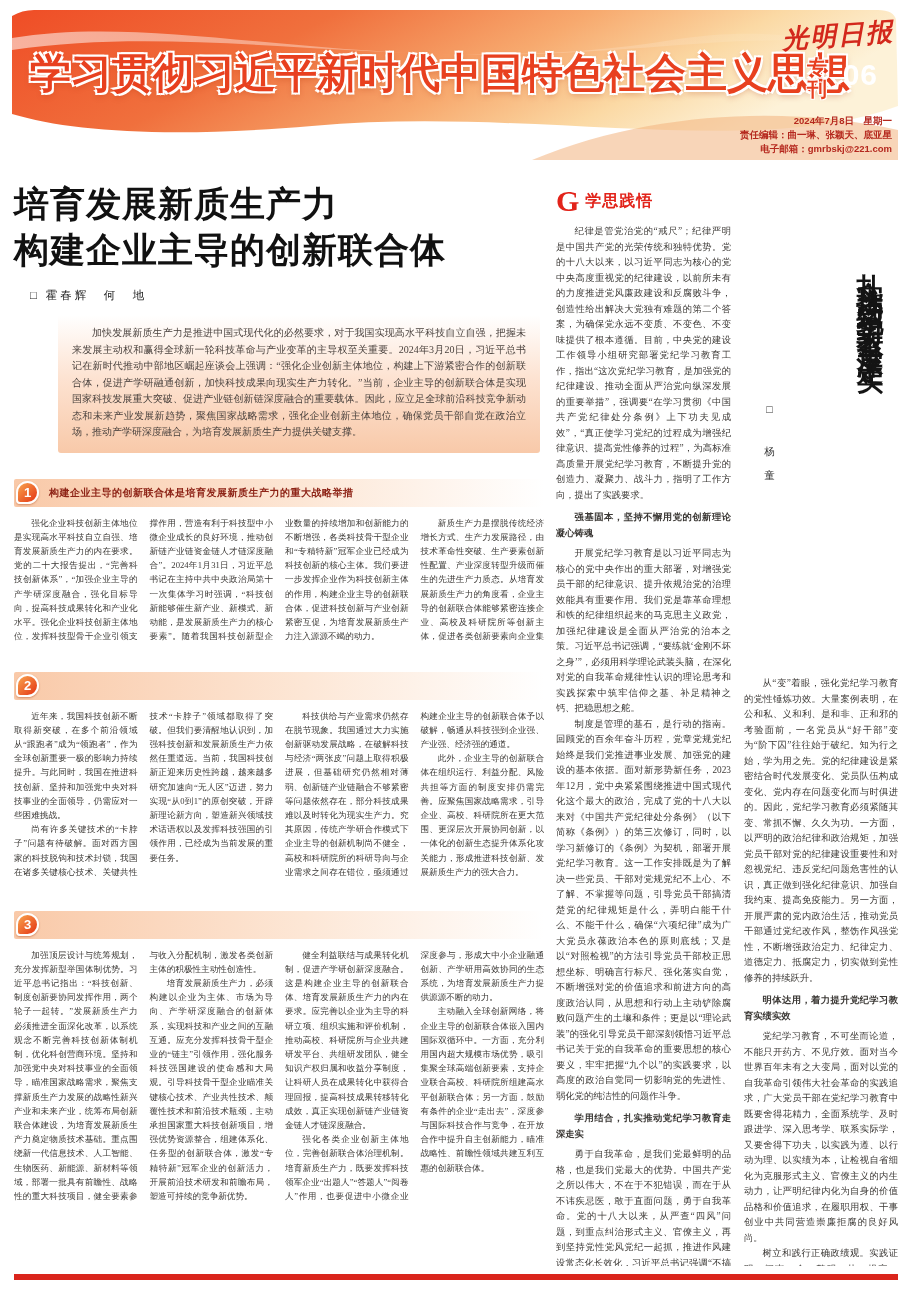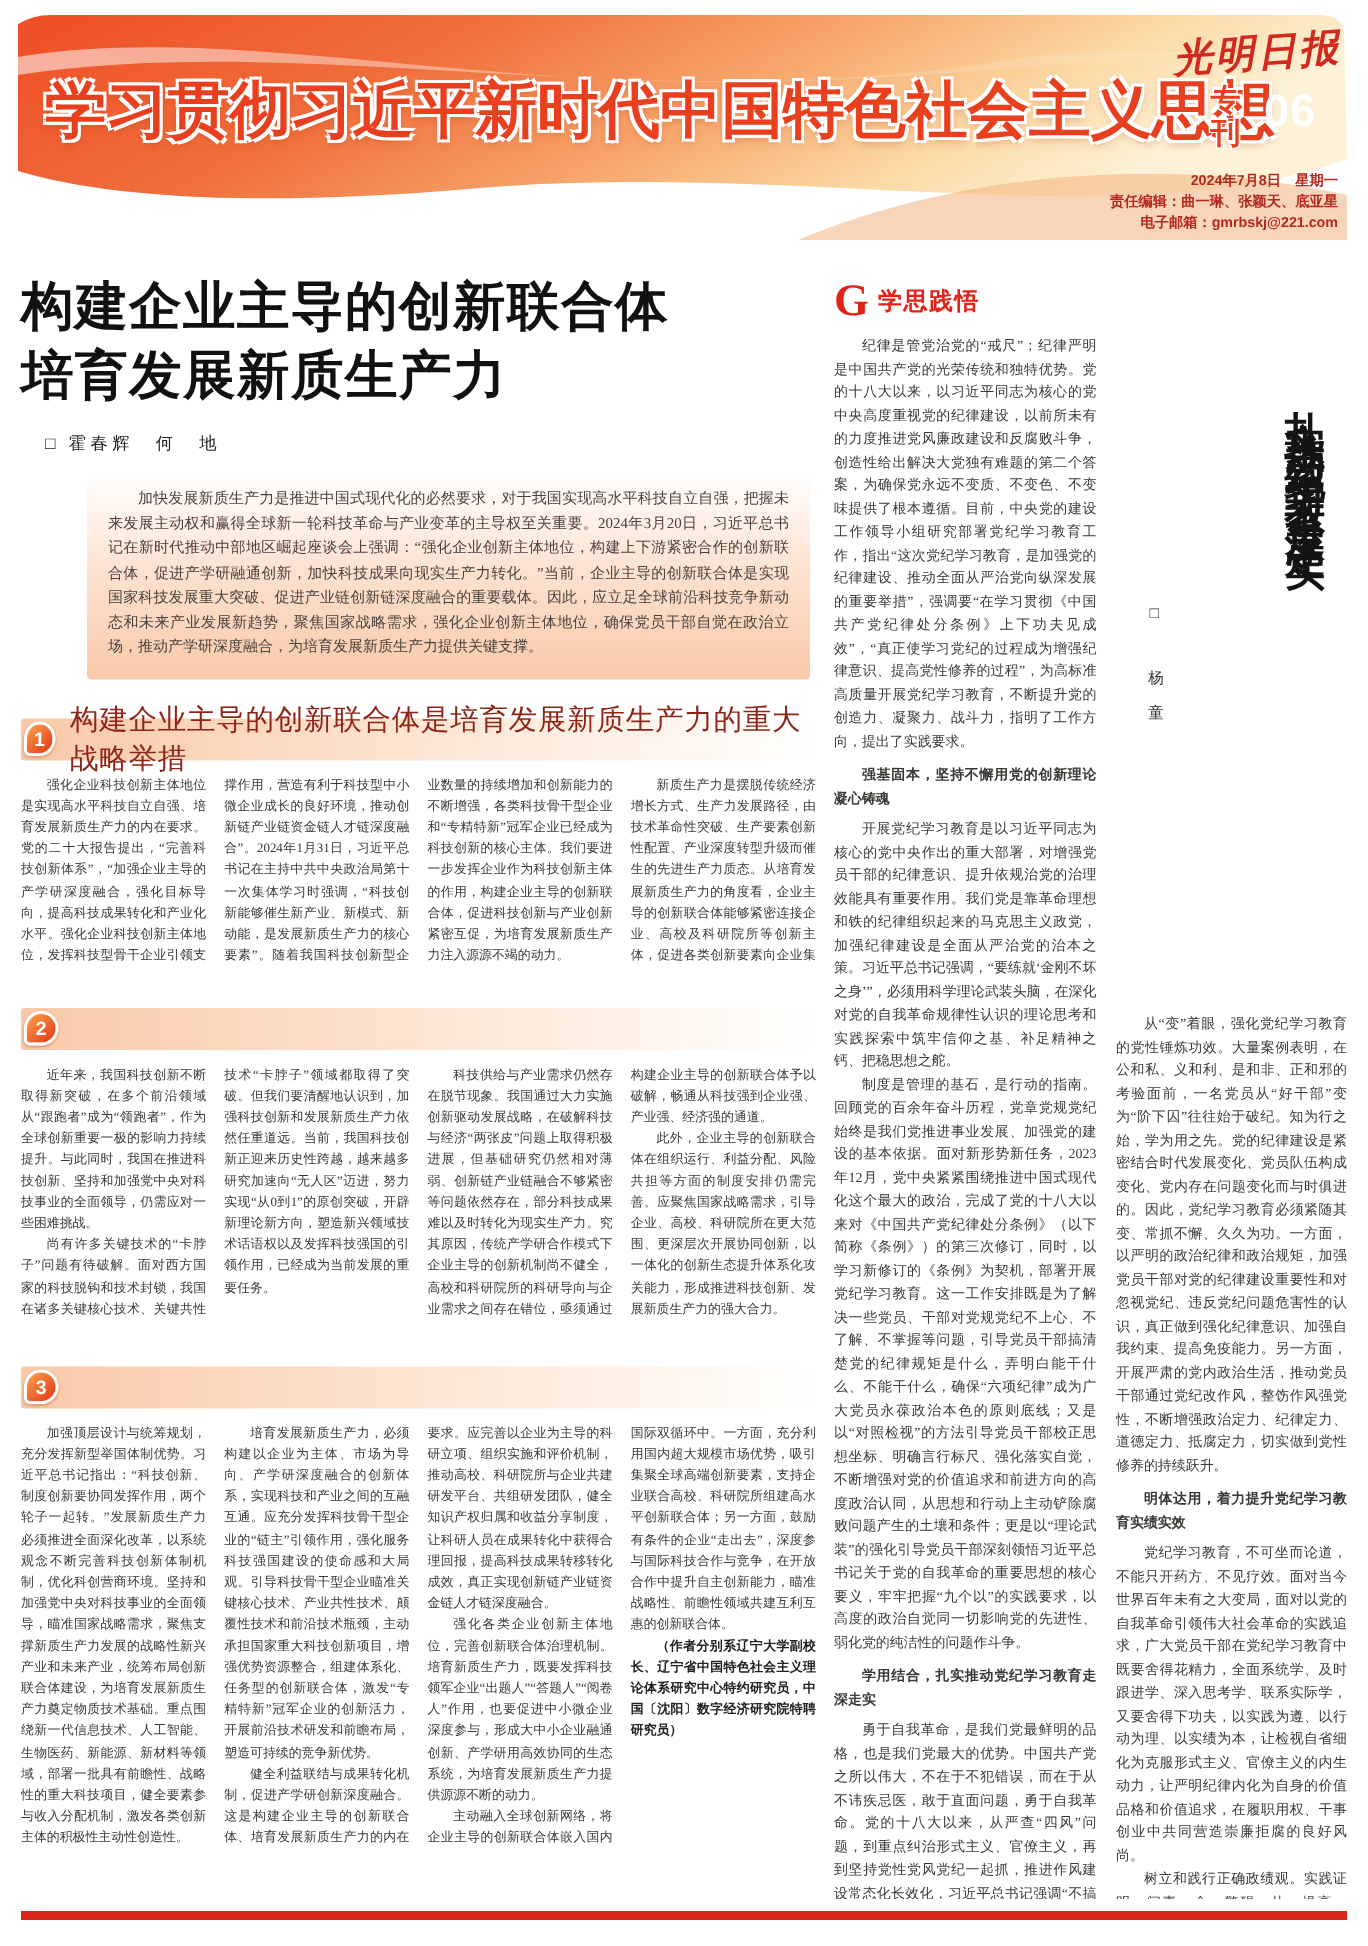--- a/index.html
+++ b/index.html
@@ -40,21 +40,21 @@
     margin-top:14px; height:28px; display:flex; align-items:center; gap:10px;
     background:linear-gradient(90deg,#f9c9a8 0%, #fde7d6 55%, #ffffff 100%); border-radius:2px;
   }
   .sec-badge {
     width:23px; height:23px; margin-left:2px; border-radius:50% 50% 50% 4px;
     background:linear-gradient(135deg,#f9a54e 0%, #e8491f 80%); border:2px solid #fff;
     box-shadow:0 1px 2px rgba(160,50,0,.4);
     color:#fff; font-family:"Liberation Sans",sans-serif; font-weight:900; font-size:13px;
     display:flex; align-items:center; justify-content:center;
   }
-  .sec-title { font-size:19px; font-weight:400; color:#8e2417; letter-spacing:.5px; }
+  .sec-title { font-size:10px; font-weight:700; color:#8e2417; letter-spacing:.5px; }
   .sec-body { margin-top:9px; column-count:4; column-gap:12px; overflow:hidden; }
   .sec-body p { font-size:8.6px; line-height:14.2px; color:#3b3835; text-align:justify; text-indent:2em; }
   .sec-body .credit { font-weight:700; color:#222; }
   .body-s1 { height:142px; }
   .body-s2 { height:188px; }
   .body-s3 { height:306px; }
   
   .right-article { position:absolute; left:556px; top:186px; width:342px; }
   .col-label-row { display:flex; align-items:center; gap:6px; height:30px; margin-bottom:8px; }
   .g-logo { font-size:30px; line-height:28px; font-weight:900; color:#e2231a; font-family:"Liberation Serif",serif; }
@@ -109,22 +109,22 @@
     <div class="page-num">06</div>
     <div class="dateblock">
       <div>2024年7月8日　星期一</div>
       <div>责任编辑：曲一琳、张颖天、底亚星</div>
       <div>电子邮箱：gmrbskj@221.com</div>
     </div>
   </div>
 
   <div class="left-article">
     <div class="headline">
+      <div>培育发展新质生产力</div>
       <div>构建企业主导的创新联合体</div>
-      <div>培育发展新质生产力</div>
     </div>
     <div class="byline">□ 霍春辉　何　地</div>
     <div class="intro-box">
       <p>加快发展新质生产力是推进中国式现代化的必然要求，对于我国实现高水平科技自立自强，把握未来发展主动权和赢得全球新一轮科技革命与产业变革的主导权至关重要。2024年3月20日，习近平总书记在新时代推动中部地区崛起座谈会上强调：“强化企业创新主体地位，构建上下游紧密合作的创新联合体，促进产学研融通创新，加快科技成果向现实生产力转化。”当前，企业主导的创新联合体是实现国家科技发展重大突破、促进产业链创新链深度融合的重要载体。因此，应立足全球前沿科技竞争新动态和未来产业发展新趋势，聚焦国家战略需求，强化企业创新主体地位，确保党员干部自觉在政治立场，推动产学研深度融合，为培育发展新质生产力提供关键支撑。</p>
     </div>
 
     <div class="sec-bar">
       <span class="sec-badge">1</span>
       <span class="sec-title">构建企业主导的创新联合体是培育发展新质生产力的重大战略举措</span>
     </div>
@@ -145,21 +145,20 @@
 
     <div class="sec-bar">
       <span class="sec-badge">3</span>
     </div>
     <div class="sec-body body-s3">
       <p>加强顶层设计与统筹规划，充分发挥新型举国体制优势。习近平总书记指出：“科技创新、制度创新要协同发挥作用，两个轮子一起转。”发展新质生产力必须推进全面深化改革，以系统观念不断完善科技创新体制机制，优化科创营商环境。坚持和加强党中央对科技事业的全面领导，瞄准国家战略需求，聚焦支撑新质生产力发展的战略性新兴产业和未来产业，统筹布局创新联合体建设，为培育发展新质生产力奠定物质技术基础。重点围绕新一代信息技术、人工智能、生物医药、新能源、新材料等领域，部署一批具有前瞻性、战略性的重大科技项目，健全要素参与收入分配机制，激发各类创新主体的积极性主动性创造性。</p>
       <p>培育发展新质生产力，必须构建以企业为主体、市场为导向、产学研深度融合的创新体系，实现科技和产业之间的互融互通。应充分发挥科技骨干型企业的“链主”引领作用，强化服务科技强国建设的使命感和大局观。引导科技骨干型企业瞄准关键核心技术、产业共性技术、颠覆性技术和前沿技术瓶颈，主动承担国家重大科技创新项目，增强优势资源整合，组建体系化、任务型的创新联合体，激发“专精特新”冠军企业的创新活力，开展前沿技术研发和前瞻布局，塑造可持续的竞争新优势。</p>
       <p>健全利益联结与成果转化机制，促进产学研创新深度融合。这是构建企业主导的创新联合体、培育发展新质生产力的内在要求。应完善以企业为主导的科研立项、组织实施和评价机制，推动高校、科研院所与企业共建研发平台、共组研发团队，健全知识产权归属和收益分享制度，让科研人员在成果转化中获得合理回报，提高科技成果转移转化成效，真正实现创新链产业链资金链人才链深度融合。</p>
       <p>强化各类企业创新主体地位，完善创新联合体治理机制。培育新质生产力，既要发挥科技领军企业“出题人”“答题人”“阅卷人”作用，也要促进中小微企业深度参与，形成大中小企业融通创新、产学研用高效协同的生态系统，为培育发展新质生产力提供源源不断的动力。</p>
       <p>主动融入全球创新网络，将企业主导的创新联合体嵌入国内国际双循环中。一方面，充分利用国内超大规模市场优势，吸引集聚全球高端创新要素，支持企业联合高校、科研院所组建高水平创新联合体；另一方面，鼓励有条件的企业“走出去”，深度参与国际科技合作与竞争，在开放合作中提升自主创新能力，瞄准战略性、前瞻性领域共建互利互惠的创新联合体。</p>
-      <p class="credit">（作者分别系辽宁大学副校长、辽宁省中国特色社会主义理论体系研究中心特约研究员，中国〔沈阳〕数字经济研究院特聘研究员）</p>
     </div>
   </div>
 
   <div class="right-article ra">
     <div class="col-label-row">
       <span class="g-logo">G</span>
       <span class="col-label">学思践悟</span>
     </div>
     <div class="ra-cols">
       <div class="ra-left">

